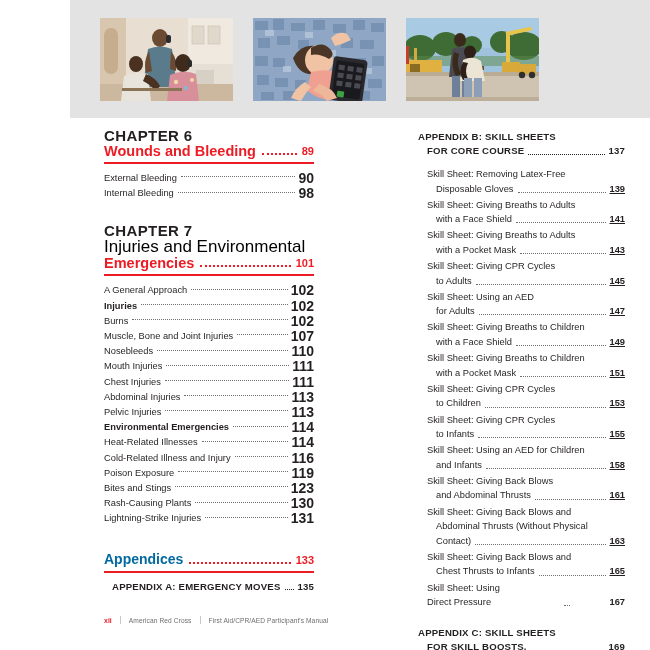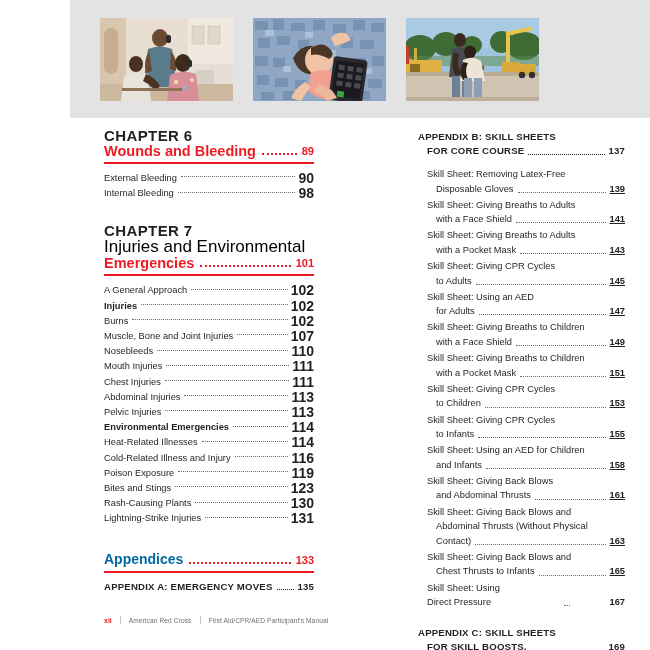--- a/index.html
+++ b/index.html
@@ -520,21 +520,21 @@
 
     <div class="spacer-lg"></div>
 
     <div class="chapter-block">
       <div class="appx-title-row">
         <span class="appx-title">Appendices</span>
         <span class="ch-leader"></span>
         <span class="ch-page">133</span>
       </div>
       <hr class="rule">
-      <div class="apx-head-2" style="margin-left:0;">
+      <div class="apx-head-2" style="margin-left:8px;">
         <span>APPENDIX A: EMERGENCY MOVES</span>
         <span class="leader"></span>
         <span class="page">135</span>
       </div>
     </div>
 
   </div>
 
   <div class="col col-right">
 

